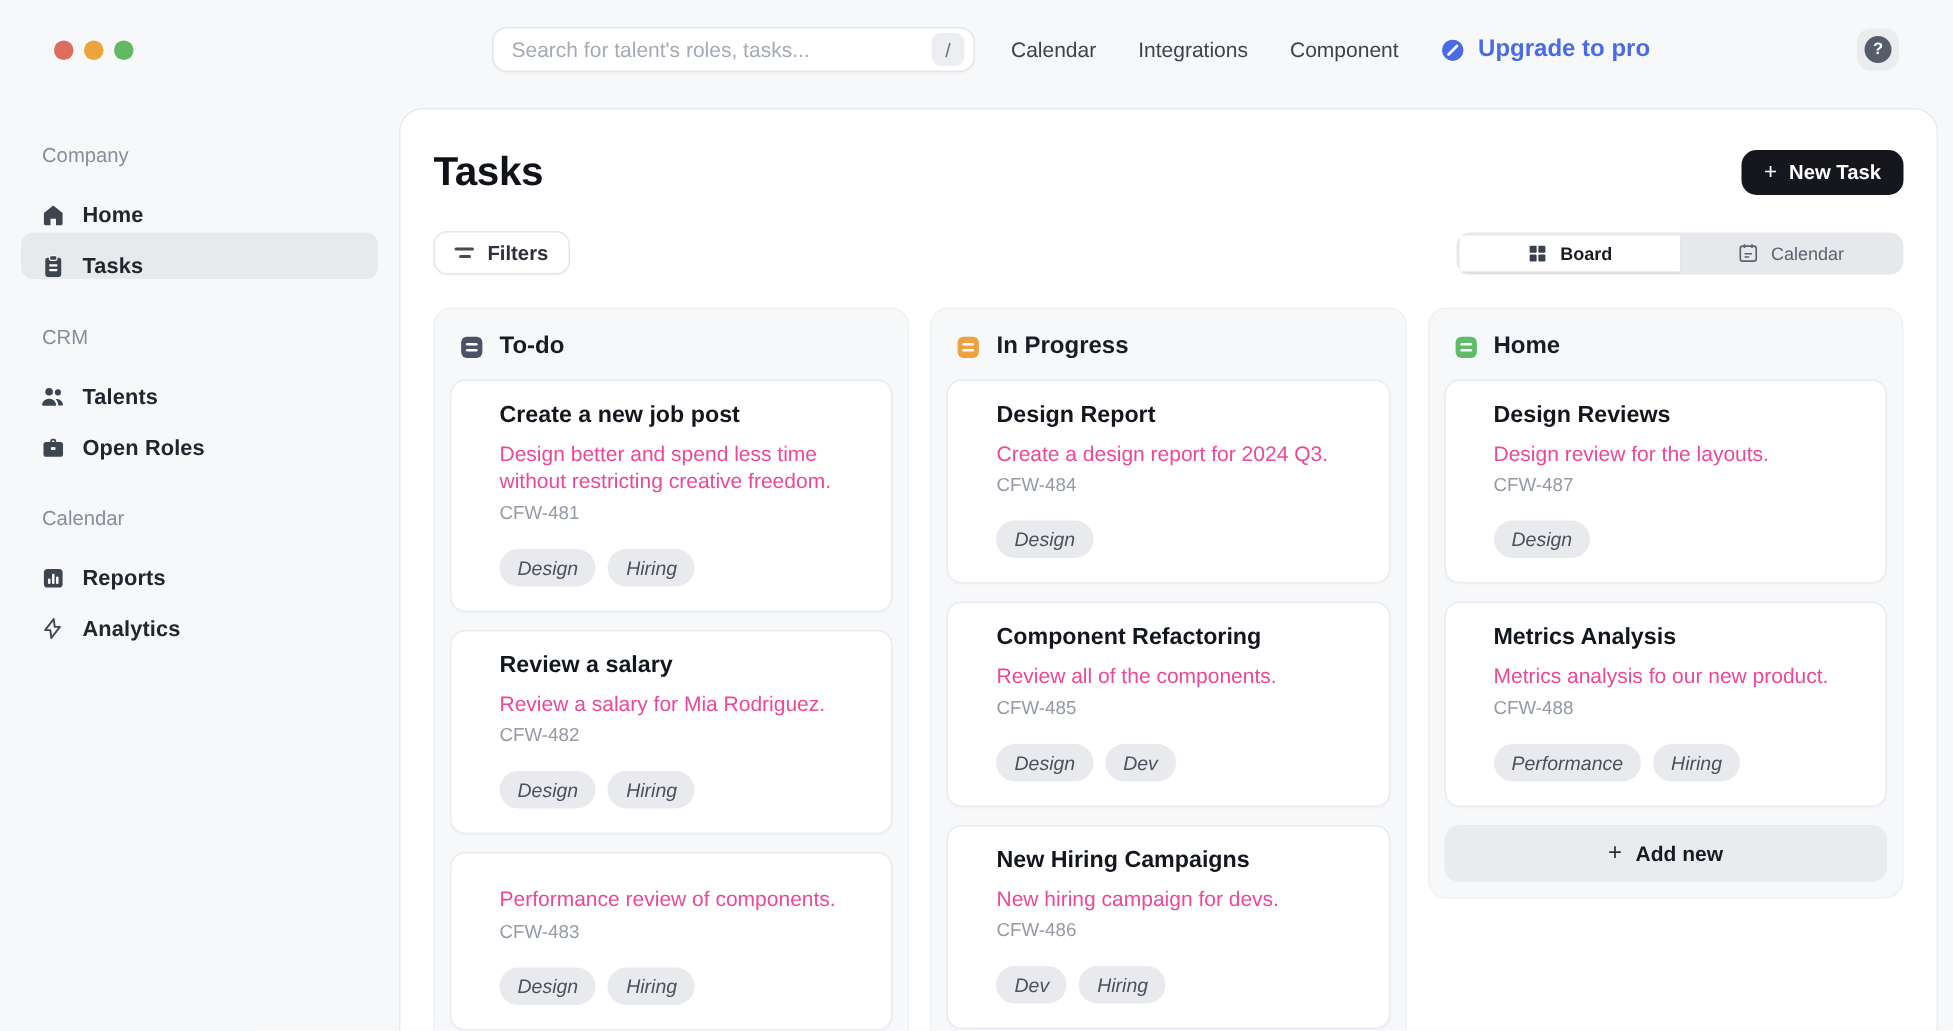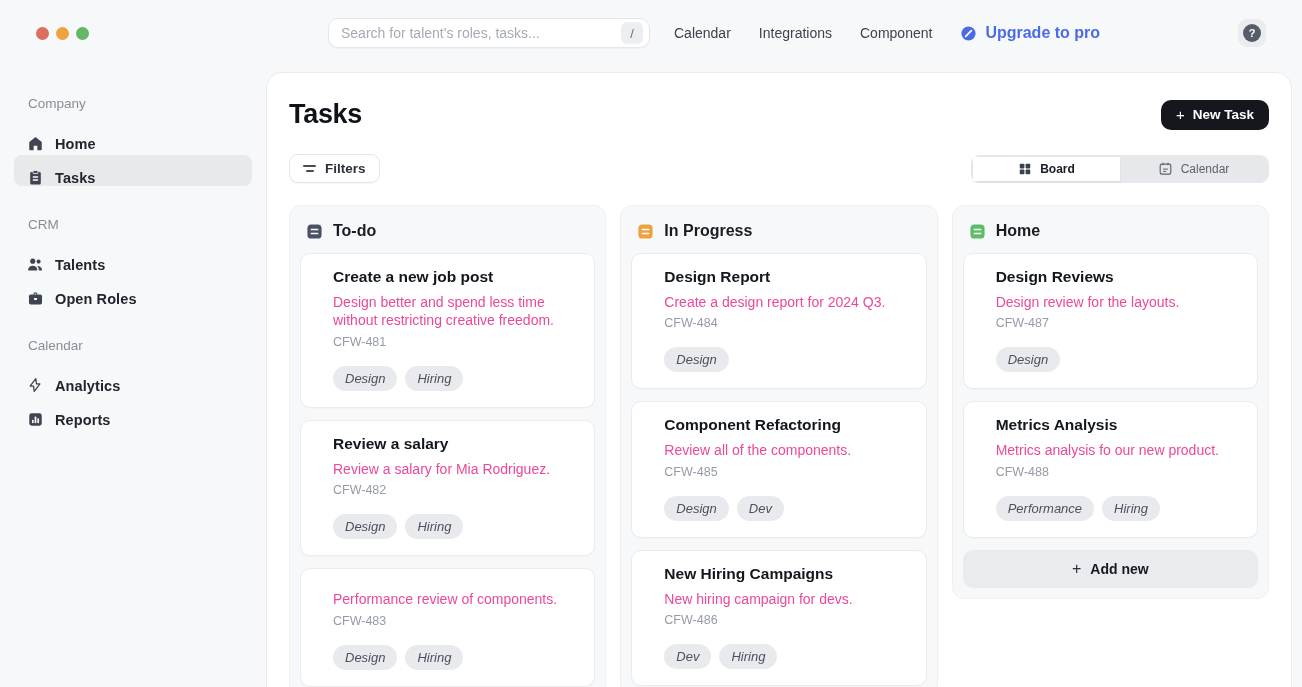--- a/index.html
+++ b/index.html
@@ -207,37 +207,37 @@
         </svg>
       </span>
       <span class="slabel">Open Roles</span>
     </div>
 
     <div class="section-gap"></div>
     <div class="section-title">Calendar</div>
 
     <div class="side-item">
       <span class="sicon">
-        <svg width="16" height="16" viewBox="0 0 24 24" fill="none" stroke="currentColor" stroke-width="1.9" stroke-linejoin="round">
-          <path d="M13.2 2.5 4.6 13.6h5.2L10.8 21.5l8.6-11.1h-5.2Z"></path>
-        </svg>
-      </span>
-      <span class="slabel">Analytics</span>
-    </div>
-
-    <div class="side-item">
-      <span class="sicon">
         <svg width="17" height="17" viewBox="0 0 24 24" fill="currentColor">
           <rect x="3.2" y="3.2" width="17.6" height="17.6" rx="3.4"></rect>
           <rect x="7" y="12.2" width="2.4" height="5.2" rx="1.1" fill="#fff"></rect>
           <rect x="10.8" y="7.8" width="2.4" height="9.6" rx="1.1" fill="#fff"></rect>
           <rect x="14.6" y="10.4" width="2.4" height="7" rx="1.1" fill="#fff"></rect>
         </svg>
       </span>
       <span class="slabel">Reports</span>
+    </div>
+
+    <div class="side-item">
+      <span class="sicon">
+        <svg width="16" height="16" viewBox="0 0 24 24" fill="none" stroke="currentColor" stroke-width="1.9" stroke-linejoin="round">
+          <path d="M13.2 2.5 4.6 13.6h5.2L10.8 21.5l8.6-11.1h-5.2Z"></path>
+        </svg>
+      </span>
+      <span class="slabel">Analytics</span>
     </div>
   </div>
 
   <div class="panel">
     <div class="panel-head">
       <div class="page-title">Tasks</div>
       <button class="new-task-btn">
         <span class="plus">+</span>
         <span>New Task</span>
       </button>

